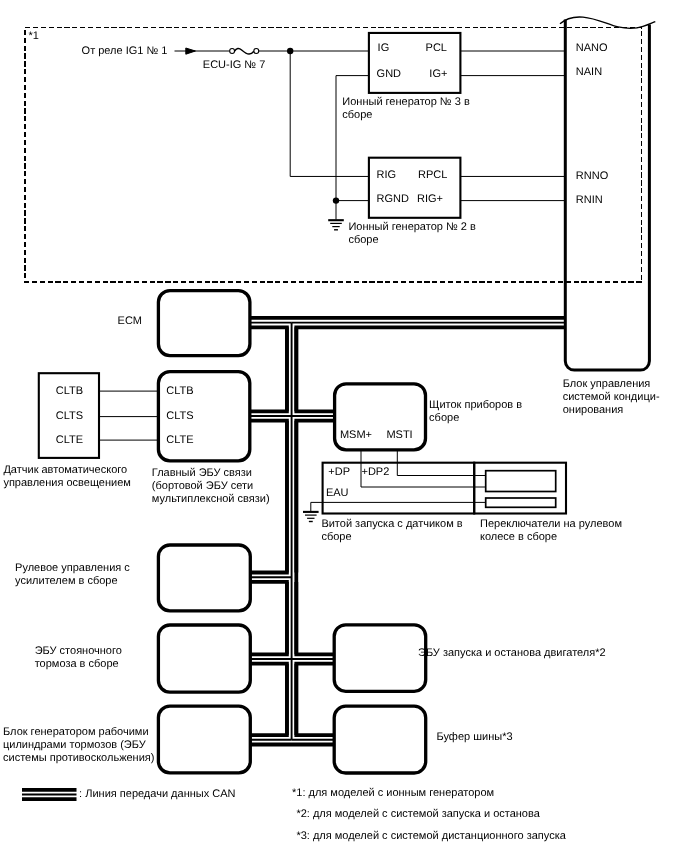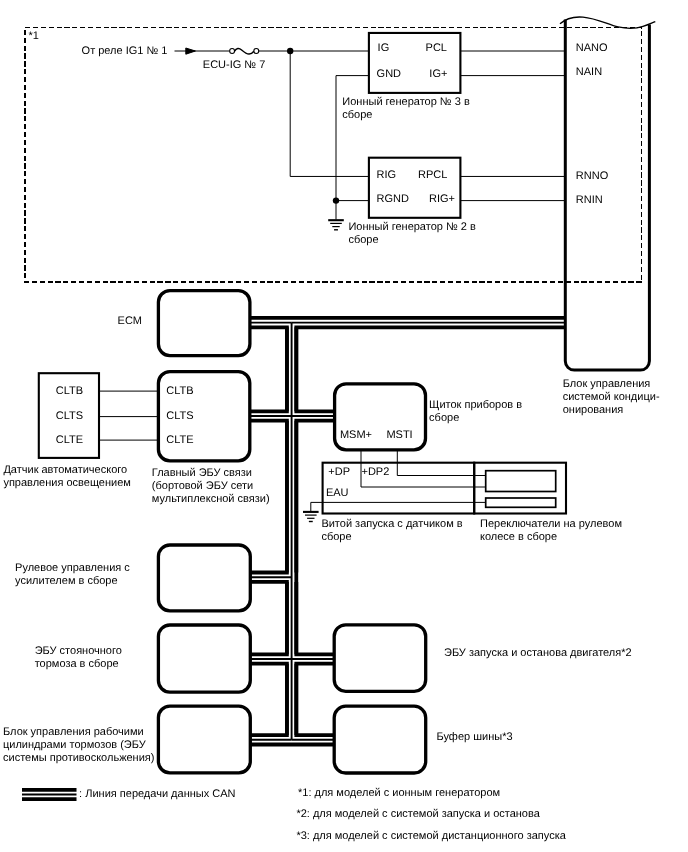--- a/index.html
+++ b/index.html
@@ -116,21 +116,21 @@
     <div class="lbl" style="left:202.8px;top:58.8px">ECU-IG № 7</div>
     <div class="lbl" style="left:28.6px;top:30.2px">*1</div>
     <div class="pin" style="left:377.6px;top:42.2px">IG</div>
     <div class="pin" style="left:376.6px;top:67.8px">GND</div>
     <div class="pin" style="left:447.0px;top:42.2px;transform:translateX(-100%)">PCL</div>
     <div class="pin" style="left:447.4px;top:67.8px;transform:translateX(-100%)">IG+</div>
     <div class="lbl" style="left:342.3px;top:95.8px"><div>Ионный генератор № 3 в</div><div>сборе</div></div>
     <div class="pin" style="left:376.6px;top:168.6px">RIG</div>
     <div class="pin" style="left:376.6px;top:192.5px">RGND</div>
     <div class="pin" style="left:447.4px;top:168.6px;transform:translateX(-100%)">RPCL</div>
-    <div class="pin" style="left:455px;top:192.5px;transform:translateX(-100%)">RIG+</div>
+    <div class="pin" style="left:443px;top:192.5px;transform:translateX(-100%)">RIG+</div>
     <div class="lbl" style="left:348.4px;top:220.8px"><div>Ионный генератор № 2 в</div><div>сборе</div></div>
     <div class="pin" style="left:575.8px;top:42.0px">NANO</div>
     <div class="pin" style="left:575.8px;top:65.7px">NAIN</div>
     <div class="pin" style="left:575.8px;top:169.9px">RNNO</div>
     <div class="pin" style="left:575.8px;top:193.5px">RNIN</div>
     <div class="lbl" style="left:562.7px;top:377.5px"><div>Блок управления</div><div>системой кондици-</div><div>онирования</div></div>
     <div class="lbl" style="left:117.6px;top:314.8px">ECM</div>
     <div class="pin" style="left:166.2px;top:384.7px">CLTB</div>
     <div class="pin" style="left:166.2px;top:410.4px">CLTS</div>
     <div class="pin" style="left:166.2px;top:434.3px">CLTE</div>
@@ -142,21 +142,21 @@
     <div class="pin" style="left:339.9px;top:428.5px">MSM+</div>
     <div class="pin" style="left:386.4px;top:428.5px">MSTI</div>
     <div class="lbl" style="left:429.1px;top:398.5px"><div>Щиток приборов в</div><div>сборе</div></div>
     <div class="pin" style="left:328.3px;top:466.1px">+DP</div>
     <div class="pin" style="left:361.5px;top:466.2px">+DP2</div>
     <div class="pin" style="left:325.9px;top:486.7px">EAU</div>
     <div class="lbl" style="left:321.4px;top:517.9px"><div>Витой запуска с датчиком в</div><div>сборе</div></div>
     <div class="lbl" style="left:480.0px;top:517.9px"><div>Переключатели на рулевом</div><div>колесе в сборе</div></div>
     <div class="lbl" style="left:15.1px;top:562.2px"><div>Рулевое управления с</div><div>усилителем в сборе</div></div>
     <div class="lbl" style="left:34.7px;top:645.0px"><div>ЭБУ стояночного</div><div>тормоза в сборе</div></div>
-    <div class="lbl" style="left:3.0px;top:725.6px"><div>Блок управления рабочими</div><div>цилиндрами тормозов (ЭБУ</div><div>системы противоскольжения)</div></div>
-    <div class="lbl" style="left:444px;top:647.0px">ЭБУ запуска и останова двигателя*2</div>
+    <div class="lbl" style="left:3.0px;top:725.6px"><div>Блок генератором рабочими</div><div>цилиндрами тормозов (ЭБУ</div><div>системы противоскольжения)</div></div>
+    <div class="lbl" style="left:418px;top:647.0px">ЭБУ запуска и останова двигателя*2</div>
     <div class="lbl" style="left:436.5px;top:731.0px">Буфер шины*3</div>
     <div class="lbl" style="left:79.1px;top:787.8px">: Линия передачи данных CAN</div>
-    <div class="lbl" style="left:298px;top:787.4px">*1: для моделей с ионным генератором</div>
+    <div class="lbl" style="left:292px;top:787.4px">*1: для моделей с ионным генератором</div>
     <div class="lbl" style="left:296.4px;top:808.45px">*2: для моделей с системой запуска и останова</div>
     <div class="lbl" style="left:296.4px;top:829.5px">*3: для моделей с системой дистанционного запуска</div>
   </div>
 </div>
 
 </body></html>

